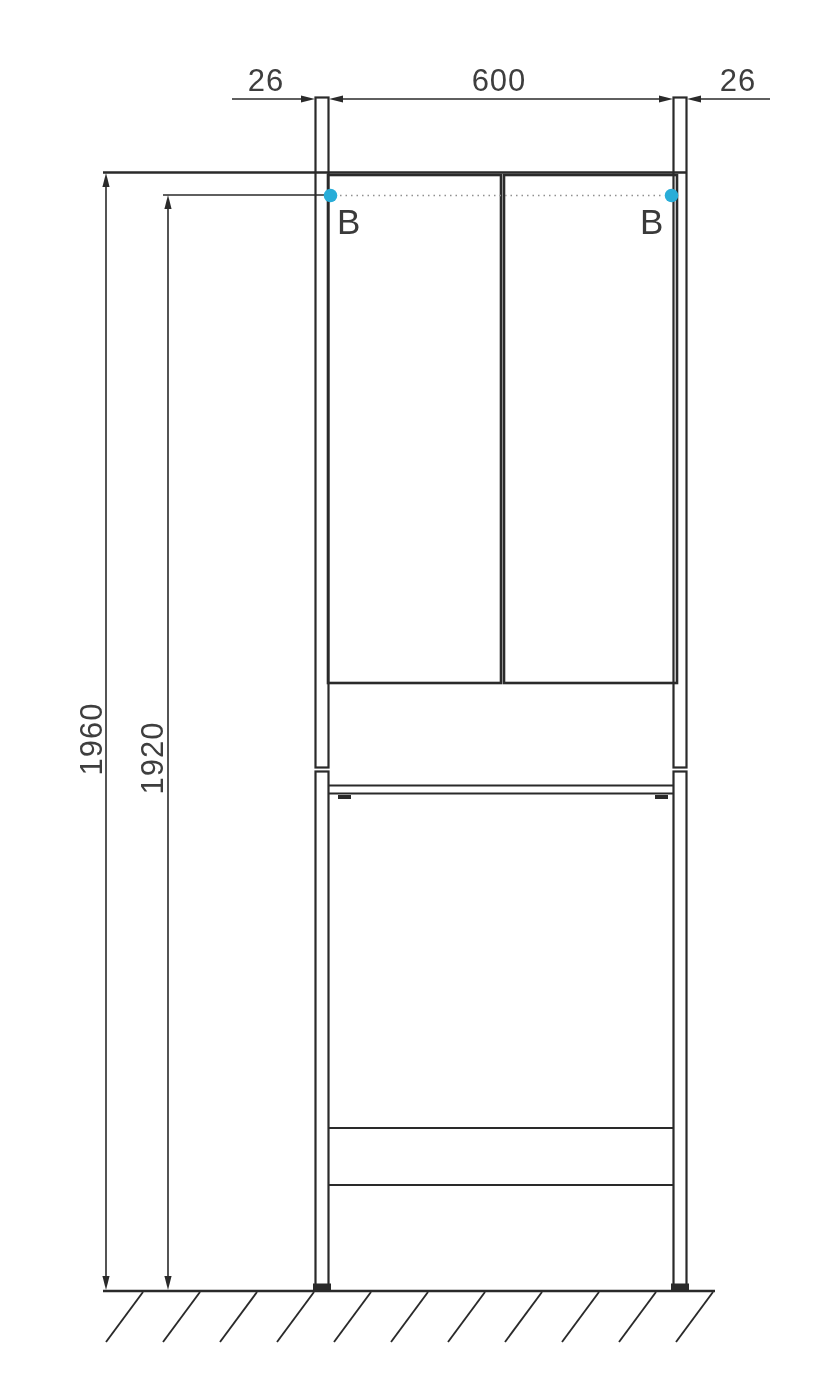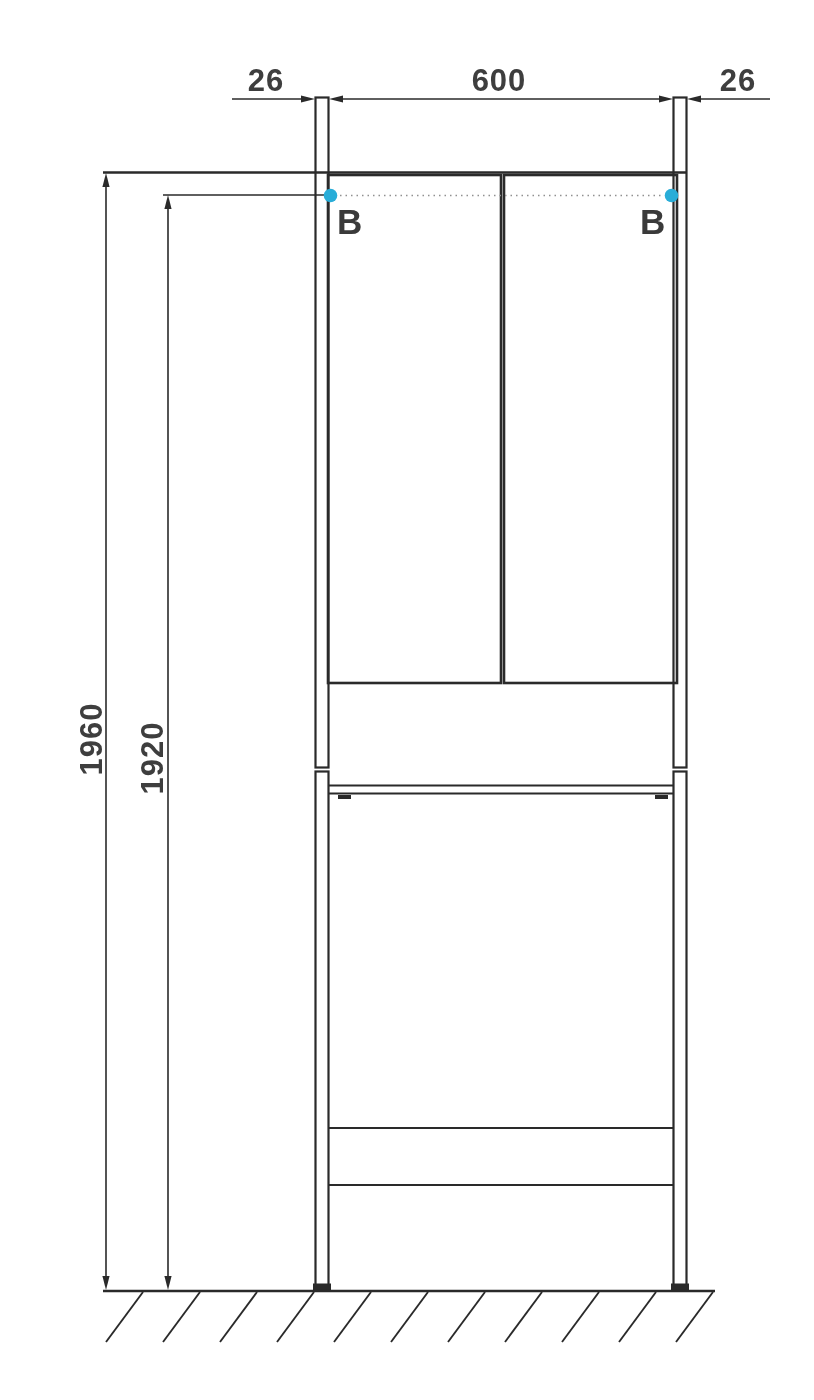--- a/index.html
+++ b/index.html
@@ -7,21 +7,20 @@
     padding: 0;
     background: #ffffff;
   }
   .canvas {
     position: relative;
     width: 814px;
     height: 1400px;
     background: #ffffff;
     overflow: hidden;
     font-family: "Liberation Sans", sans-serif;
-    font-weight: bold;
   }
   svg { display: block; }
 
   
   .ln      { stroke: #2a2a2a; fill: none; stroke-linecap: butt; }
   .w-dim   { stroke-width: 1.6; }
   .w-mid   { stroke-width: 2.2; }
   .w-thick { stroke-width: 2.6; }
   .w-ground{ stroke-width: 2.4; }
   .w-hatch { stroke-width: 1.9; }

